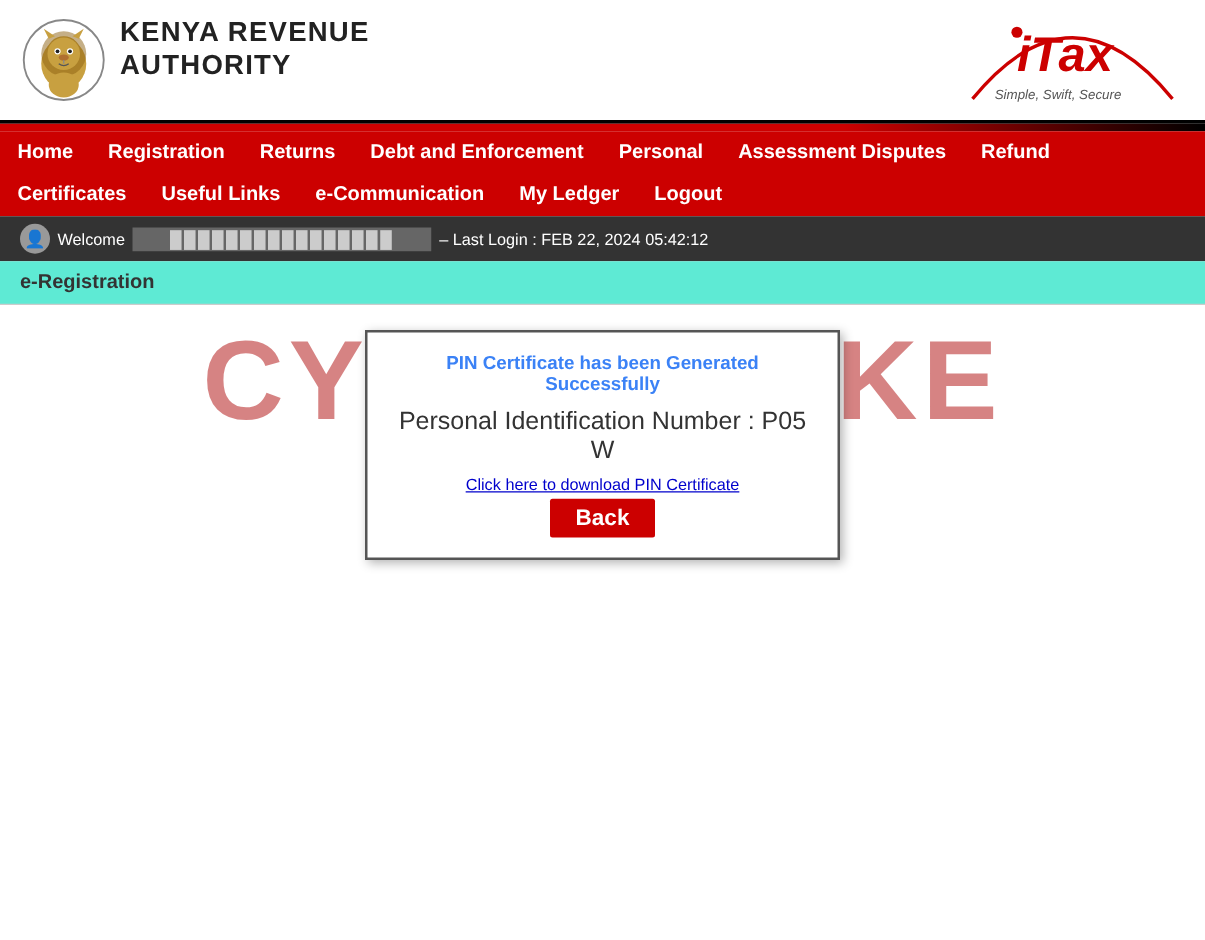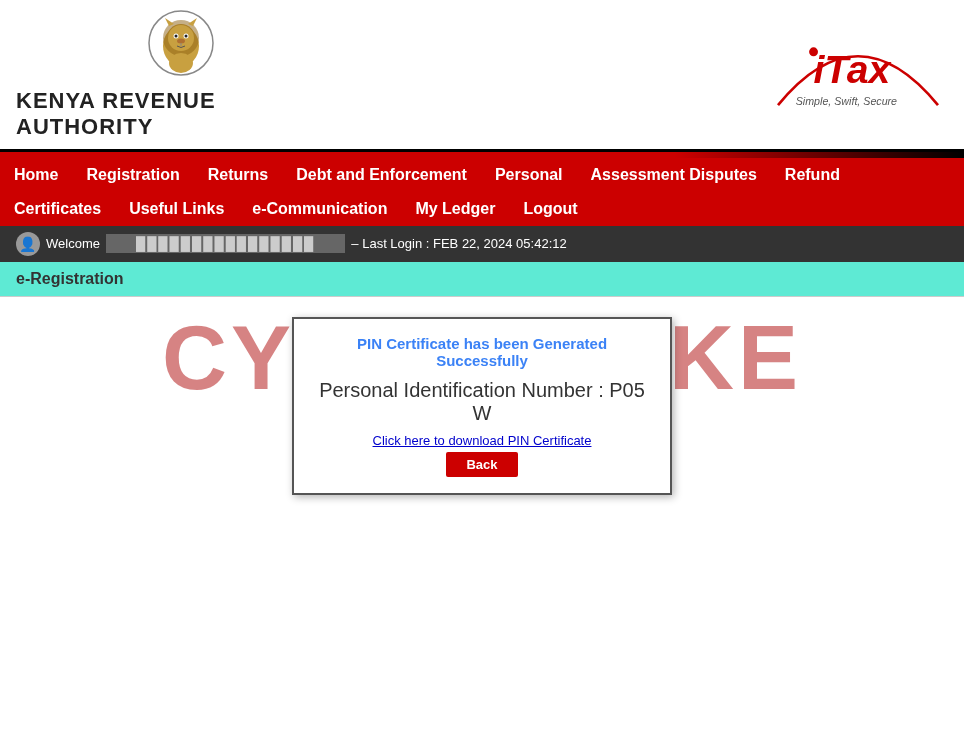--- a/index.html
+++ b/index.html
@@ -9,23 +9,22 @@
     .header {
       display: flex;
       align-items: center;
       justify-content: space-between;
       background: #fff;
       padding: 8px 16px;
       border-bottom: 3px solid #000;
     }
     .header-logo {
       display: flex;
-      align-items: flex-end;
+      align-items: flex-start;
       gap: 10px;
-      flex-direction: column;
     }
     .kra-logo-icon {
       width: 70px;
       height: 70px;
     }
     .kra-text {
       display: flex;
       flex-direction: column;
     }
     .kra-title {
@@ -161,21 +160,21 @@
       cursor: pointer;
       font-size: 13px;
       display: block;
       margin-bottom: 4px;
     }
     .back-btn {
       background: #cc0000;
       color: #fff;
       border: none;
       padding: 5px 20px;
-      font-size: 13px;
+      font-size: 18px;
       font-weight: bold;
       cursor: pointer;
       border-radius: 2px;
     }
   </style>
 </head>
 <body>
 
 <header class="header">
   <div class="header-logo">

